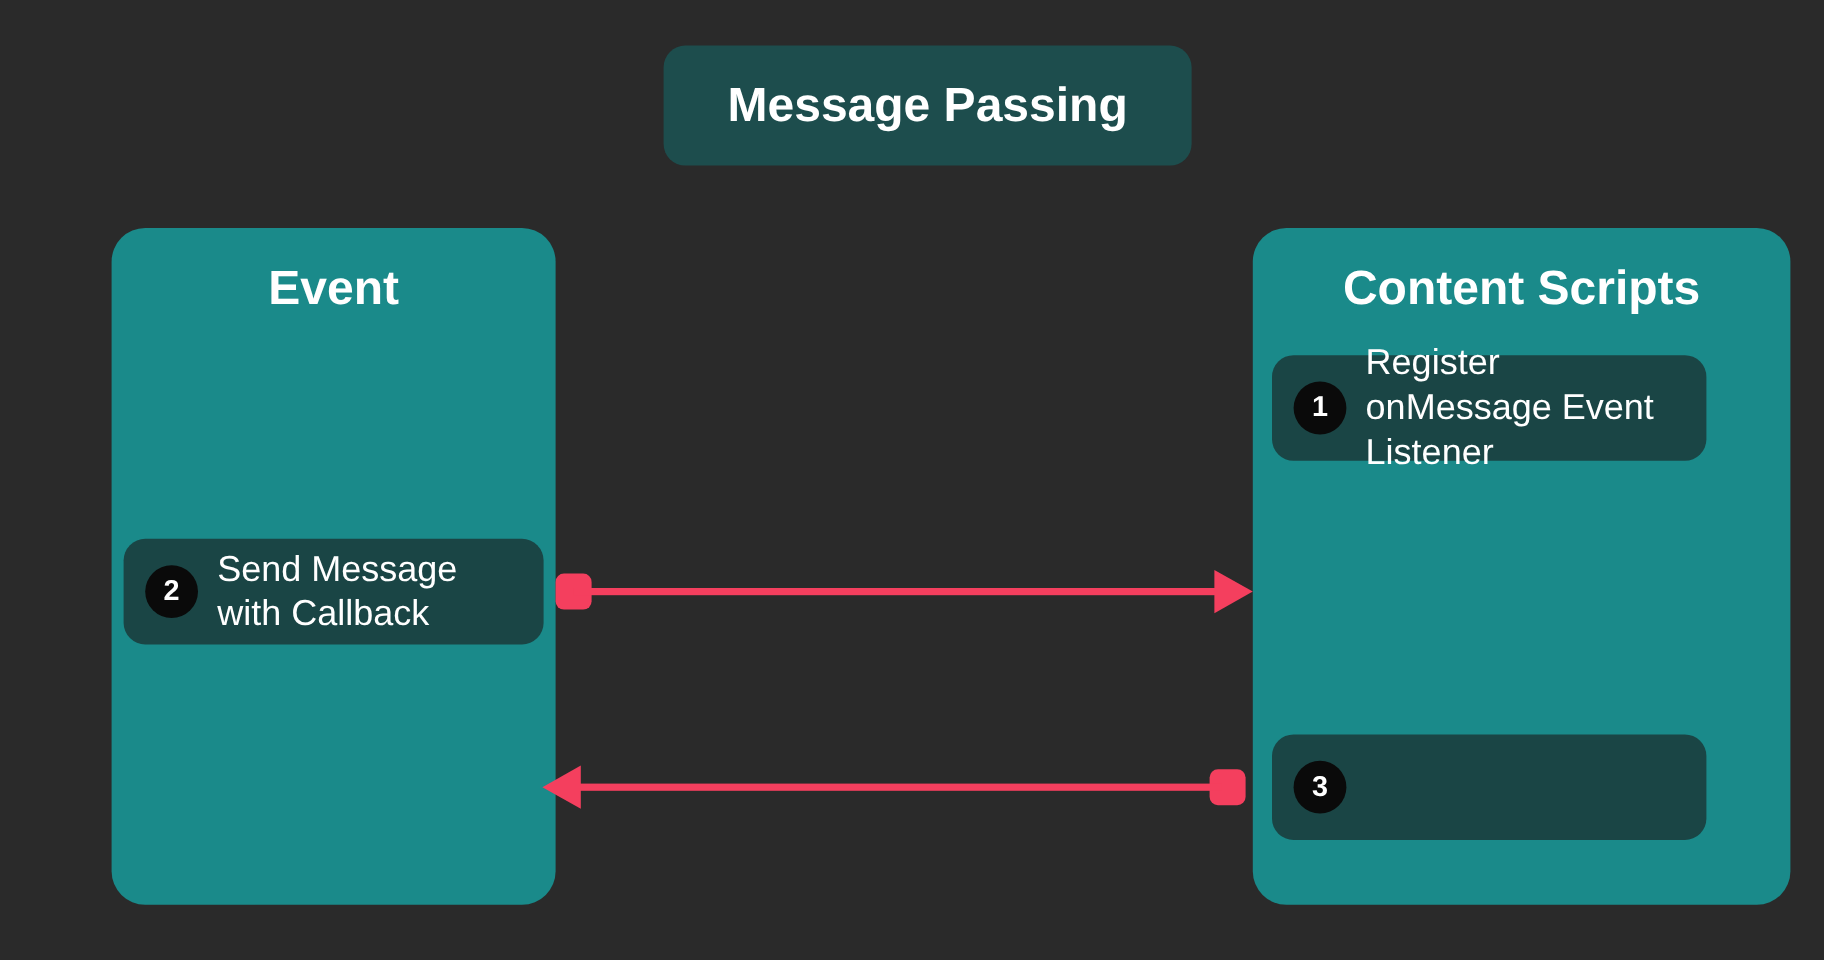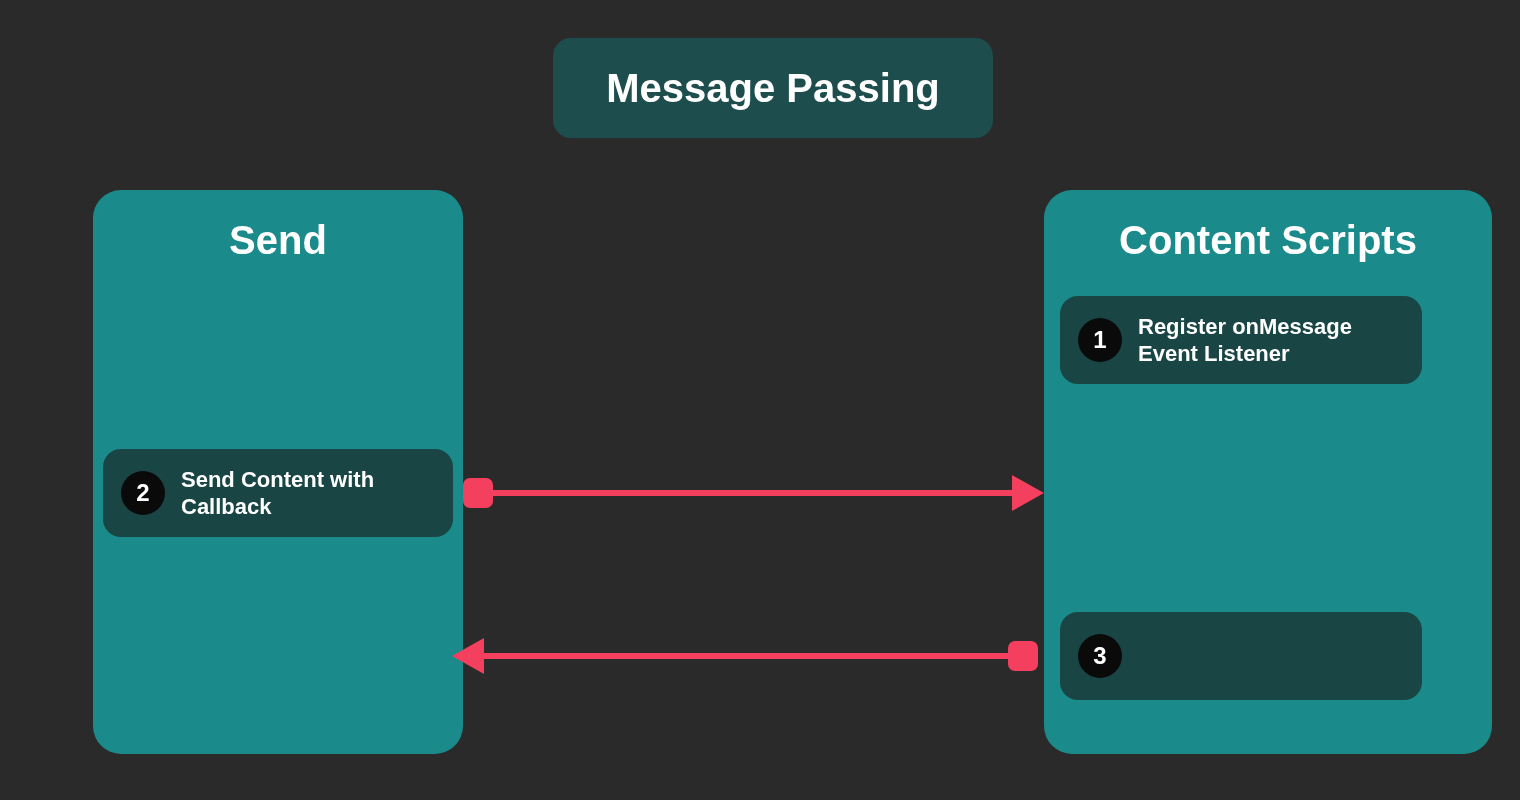--- a/index.html
+++ b/index.html
@@ -102,22 +102,22 @@
     background: var(--black);
     color: var(--text);
     display: flex;
     align-items: center;
     justify-content: center;
     font-size: 24px;
     font-weight: 700;
   }
   .step-label {
     color: var(--text);
-    font-size: 22px;
-    font-weight: 700;
+    font-size: 30px;
+    font-weight: 400;
     line-height: 1.25;
   }
   .arrow-line {
     position: absolute;
     height: 6px;
     background: var(--pink);
   }
   .arrow-1 { left: 478px; top: 490px; width: 536px; }
   .arrow-2 { left: 482px; top: 653px; width: 536px; }
   .dot {
@@ -149,30 +149,30 @@
 </head>
 <body>
 
 <div class="canvas">
 
   <div class="title-box">
     <div class="title-text">Message Passing</div>
   </div>
 
   <div class="panel left">
-    <div class="panel-title">Send</div>
+    <div class="panel-title">Event</div>
   </div>
 
   <div class="panel right">
     <div class="panel-title">Content Scripts</div>
   </div>
 
   <div class="step left-step">
     <div class="step-num">2</div>
-    <div class="step-label">Send Content with Callback</div>
+    <div class="step-label">Send Message with Callback</div>
   </div>
 
   <div class="step right-step-1">
     <div class="step-num">1</div>
     <div class="step-label">Register onMessage Event Listener</div>
   </div>
 
   <div class="step right-step-3">
     <div class="step-num">3</div>
   </div>

